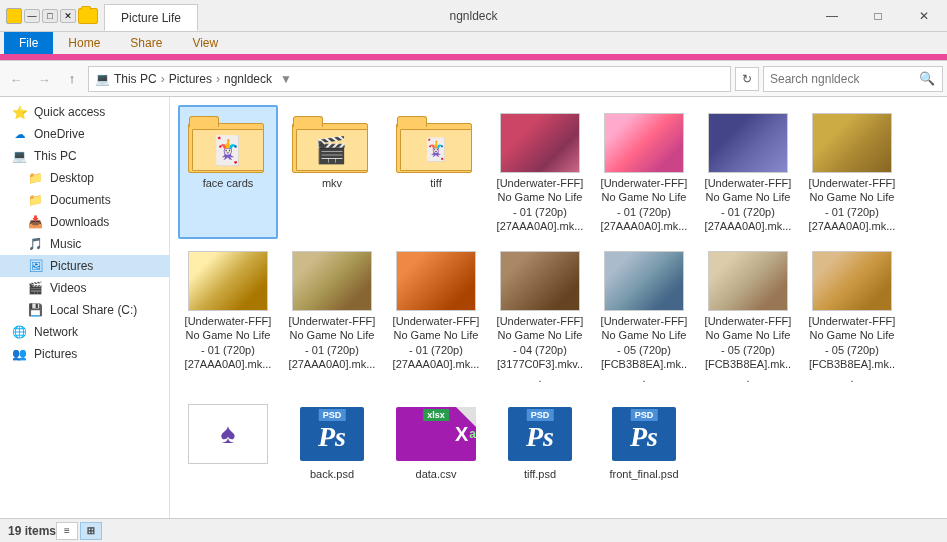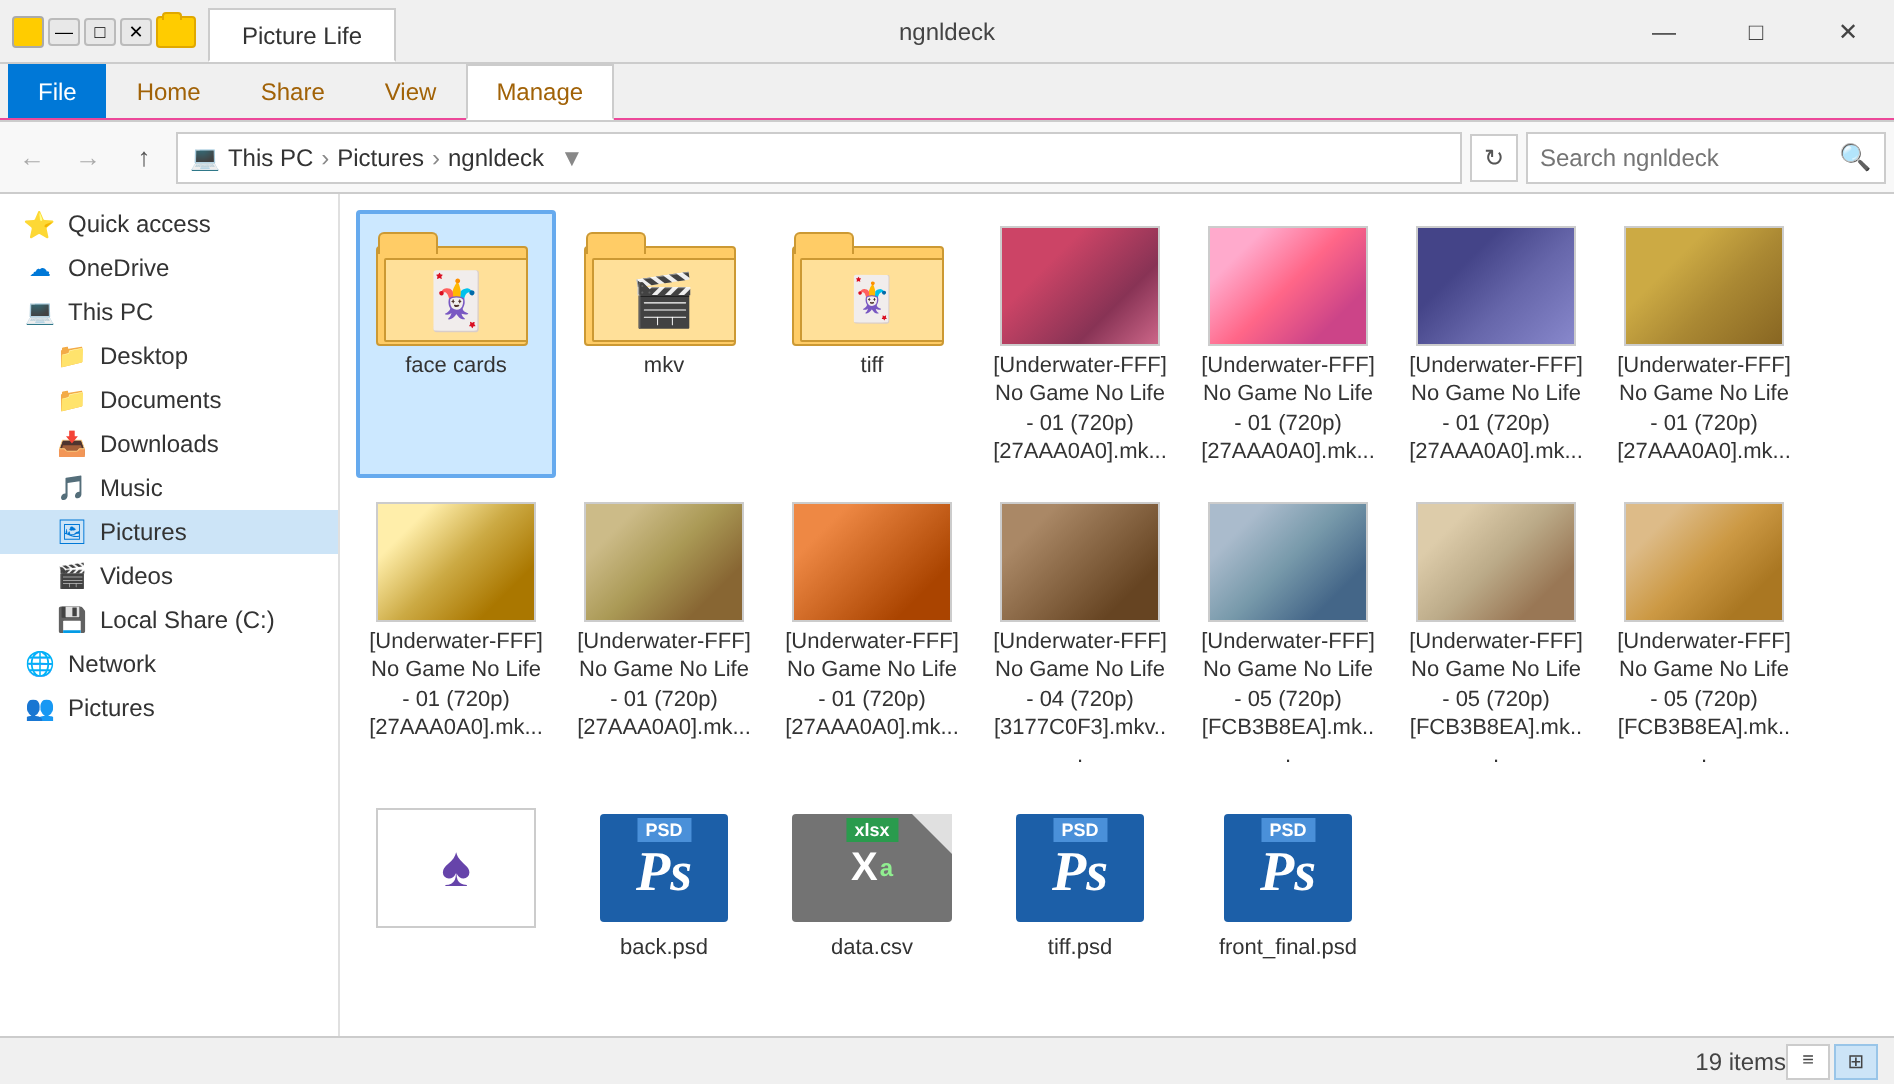--- a/index.html
+++ b/index.html
@@ -89,21 +89,21 @@
 
     
     .ribbon {
       background: #f0f0f0;
       border-bottom: 1px solid #ccc;
     }
     .ribbon-tabs {
       display: flex;
       height: 28px;
       padding: 0 0 0 4px;
-      border-bottom: 1px solid #ec4899;
+      border-bottom: 6px solid #ec4899;
     }
     .ribbon-tab {
       padding: 0 14px;
       display: flex; align-items: center;
       font-size: 12px;
       cursor: pointer;
       color: #a16207;
       border: 1px solid transparent;
     }
     .ribbon-tab.file-tab {
@@ -311,23 +311,24 @@
     }
 
     
     .status-bar {
       height: 24px;
       background: #f0f0f0;
       border-top: 1px solid #ccc;
       display: flex;
       align-items: center;
       padding: 0 8px;
-      justify-content: flex-end;
+      justify-content: flex-start;
       font-size: 12px;
       color: #444;
+      font-weight: bold;
     }
     .view-toggle {
       display: flex; gap: 2px;
     }
     .view-btn {
       width: 22px; height: 18px;
       display: flex; align-items: center; justify-content: center;
       border: 1px solid #ccc;
       cursor: pointer;
       font-size: 10px;
@@ -371,21 +372,20 @@
     </div>
   </div>
 </div>
 
 <div class="ribbon">
   <div class="ribbon-tabs">
     <div class="ribbon-tab file-tab">File</div>
     <div class="ribbon-tab">Home</div>
     <div class="ribbon-tab">Share</div>
     <div class="ribbon-tab">View</div>
-    <div class="ribbon-tab manage-tab">Manage</div>
   </div>
 </div>
 
 <div class="address-bar">
   <div class="nav-btn disabled">←</div>
   <div class="nav-btn disabled">→</div>
   <div class="nav-btn">↑</div>
   <div class="address-path">
     <span style="font-size:12px;">💻</span>
     <span class="path-part">This PC</span>
@@ -573,21 +573,21 @@
           <div style="width:64px;height:54px;background:#1c5fa8;border-radius:2px;position:relative;display:flex;flex-direction:column;align-items:center;padding-top:2px;">
             <div style="color:#fff;font-size:9px;font-weight:bold;position:absolute;top:2px;left:50%;transform:translateX(-50%);background:#4a90d9;padding:1px 4px;font-family:sans-serif;">PSD</div>
             <div style="color:#fff;font-size:28px;font-style:italic;font-weight:bold;font-family:Georgia,serif;margin-top:12px;">Ps</div>
           </div>
         </div>
         <div class="file-name">back.psd</div>
       </div>
 
       <div class="file-item">
         <div class="file-thumb" style="display:flex;align-items:center;justify-content:center;">
-          <div style="width:82px;height:54px;background:#737373;border-radius:2px;position:relative;display:flex;flex-direction:column;align-items:center;padding-top:2px;">
+          <div style="width:82px;height:54px;background:#a21caf;border-radius:2px;position:relative;display:flex;flex-direction:column;align-items:flex-end;padding-top:2px;">
             <div style="position:absolute;top:0;right:0;width:0;height:0;border:10px solid transparent;border-top-color:#e0e0e0;border-right-color:#e0e0e0;"></div>
             <div style="color:#fff;font-size:9px;font-weight:bold;position:absolute;top:2px;left:50%;transform:translateX(-50%);background:#2a9b4d;padding:1px 4px;font-family:sans-serif;white-space:nowrap;">xlsx</div>
             <div style="color:#fff;font-size:22px;font-weight:bold;margin-top:14px;display:flex;align-items:center;gap:1px;">
               <span style="font-size:20px;">X</span>
               <span style="font-size:12px;color:#90ee90;">a</span>
             </div>
           </div>
         </div>
         <div class="file-name">data.csv</div>
       </div>

